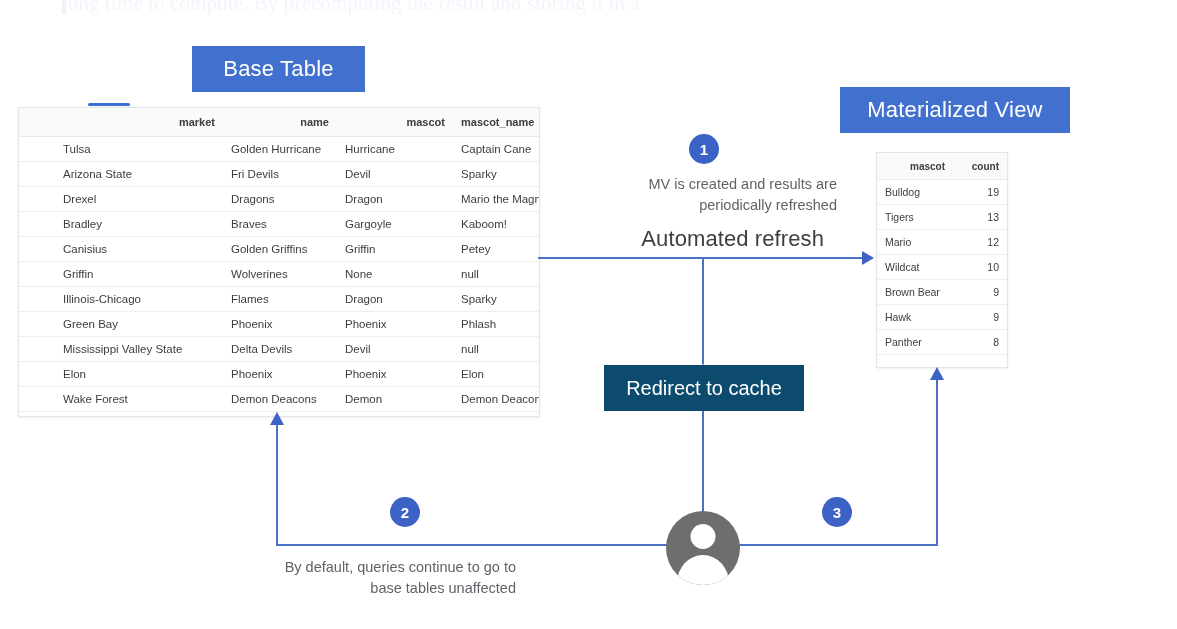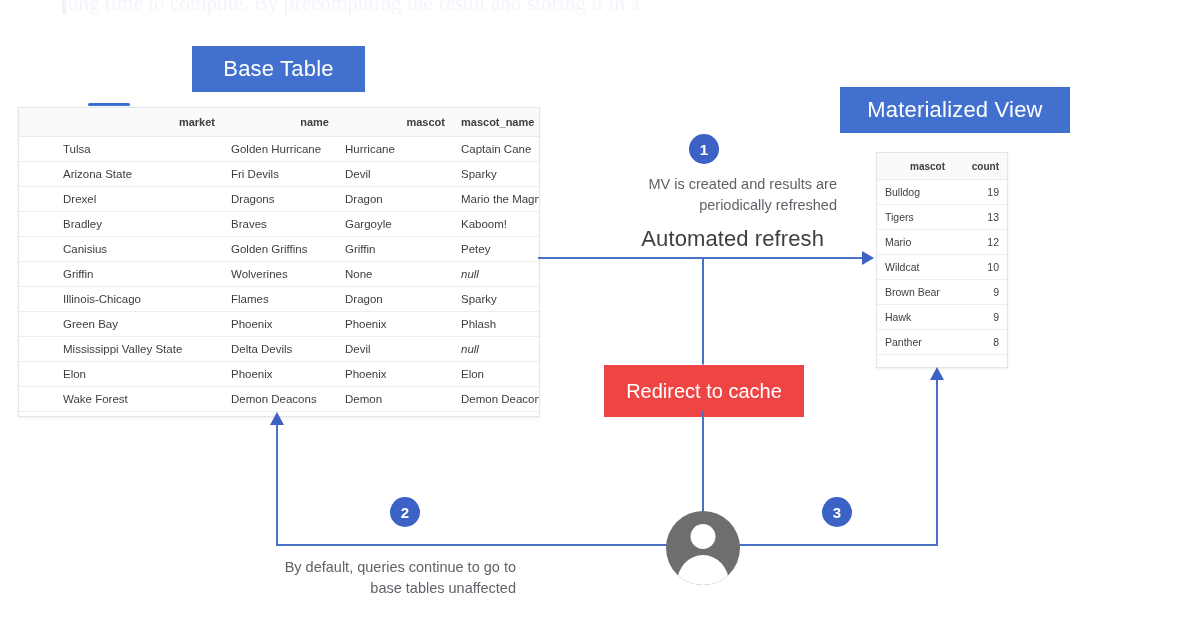--- a/index.html
+++ b/index.html
@@ -95,21 +95,21 @@
     height: 14px;
   }
   table.grid td {
     border-bottom: 1px solid #eceff1;
     padding: 6px 6px 6px 10px;
     height: 10px;
     overflow: hidden;
     white-space: nowrap;
     color: #3c4043;
   }
-  td.nullv { color: #9aa0a6; font-style: italic; }
+  td.nullv { color: #9aa0a6; }
   #base-table-wrap th:nth-child(1),
   #base-table-wrap td:nth-child(1) { width: 20px; padding-left: 8px; color:#9aa0a6; }
   #base-table-wrap th:nth-child(2),
   #base-table-wrap td:nth-child(2) { width: 152px; }
   #base-table-wrap th:nth-child(3),
   #base-table-wrap td:nth-child(3) { width: 98px; }
   #base-table-wrap th:nth-child(4),
   #base-table-wrap td:nth-child(4) { width: 100px; }
 
   
@@ -129,22 +129,22 @@
   #mv-table-wrap td { padding: 6px 8px; height: 9px; }
   #mv-table-wrap th:nth-child(2),
   #mv-table-wrap td:nth-child(2) { text-align: right; width: 38px; }
 
   
   #green-box {
     position: absolute;
     left: 604px;
     top: 365px;
     width: 200px;
-    height: 52px;
-    background: #ef4444;
+    height: 46px;
+    background: #0c4a6e;
     color: #ffffff;
     display: flex;
     align-items: center;
     justify-content: center;
     font-size: 20px;
     box-shadow: 0 0 0 1px rgba(255,255,255,.5);
   }
 
   
   .line { position: absolute; background: #4a72c4; }

